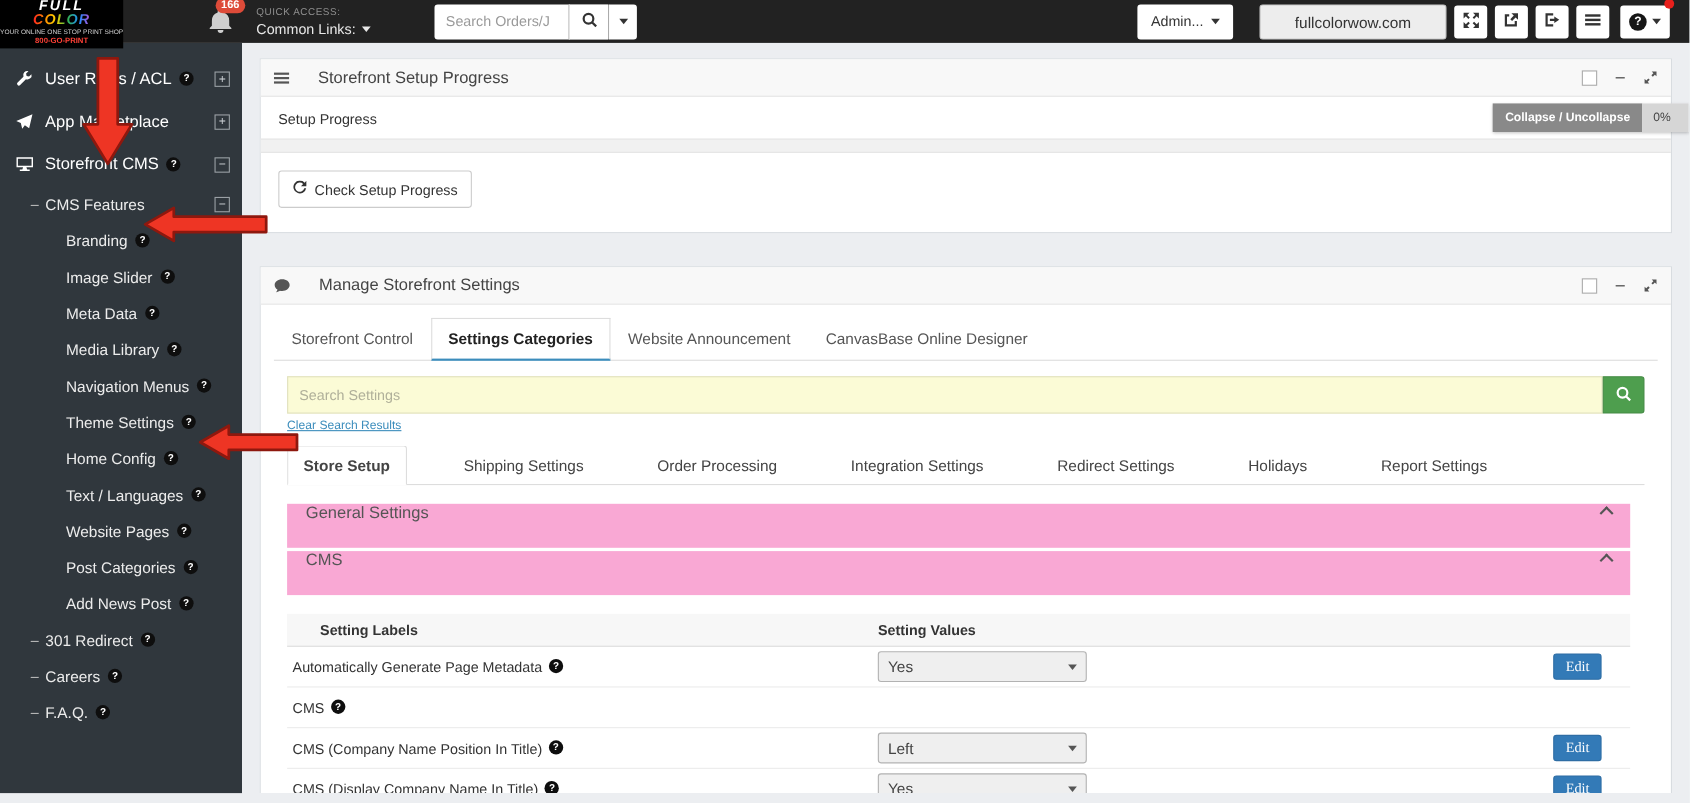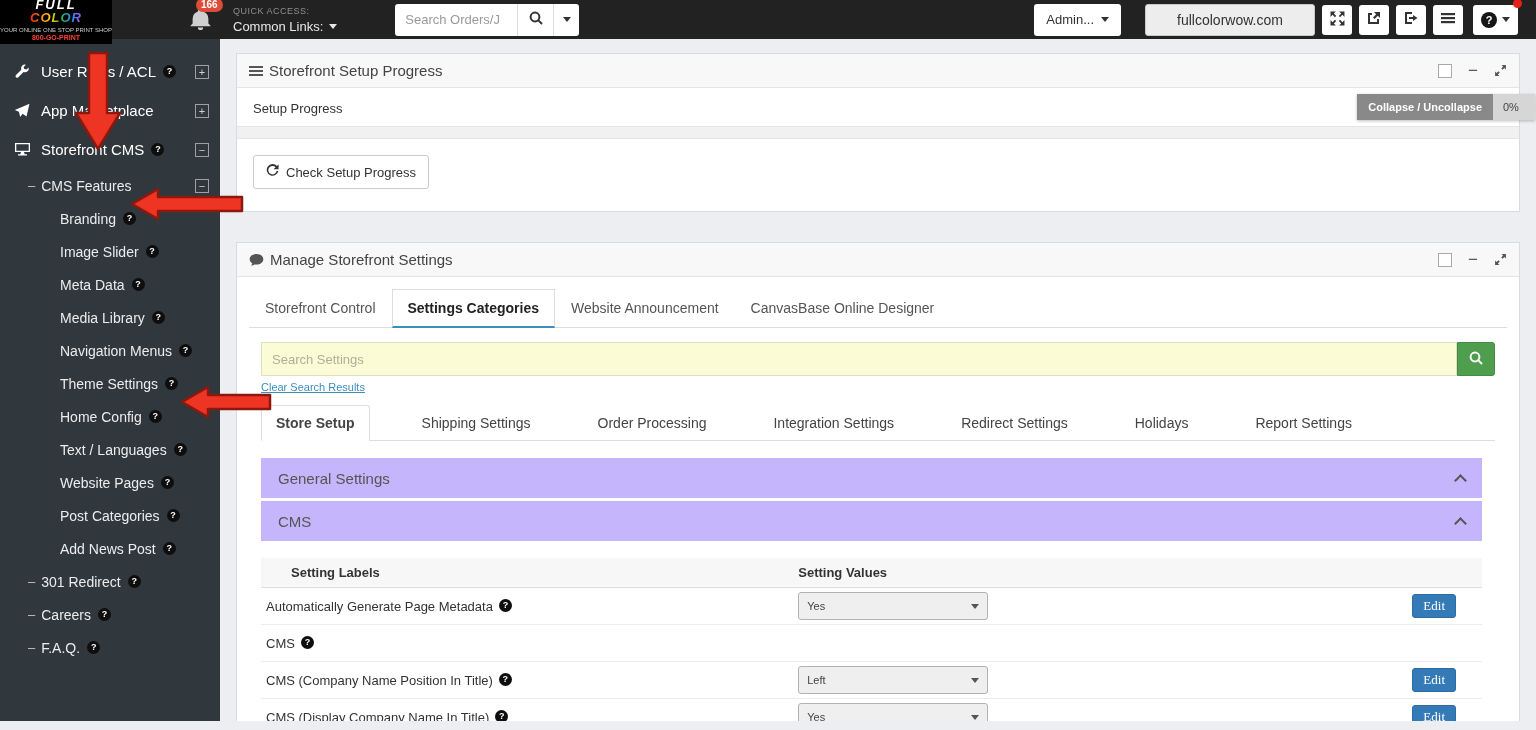--- a/index.html
+++ b/index.html
@@ -69,21 +69,21 @@
   .expander-minus::before { content:"\2212"; }
   .qbadge { display:inline-block; min-width:13px; height:13px; border-radius:50%; background:#0e0e0e; color:#fff;
             font-size:9px; font-weight:bold; line-height:13px; text-align:center; flex-shrink:0; }
   .qbadge::before { content:"?"; }
 
   
   .panel { background:#fff; border:1px solid #d8dce0; position:relative; }
   .panel-setup { margin-bottom:30px; }
   .panel-header { height:34px; background:#f8f8f8; border-bottom:1px solid #e5e5e5; display:flex; align-items:center; padding:0 12px; }
   .panel-hicon { color:#555; display:flex; }
-  .panel-title { font-size:15px; color:#444; margin-left:6px; }
+  .panel-title { font-size:15px; color:#444; margin-left:26px; }
   .panel-controls { margin-left:auto; display:flex; align-items:center; gap:16px; }
   .pc-checkbox { width:14px; height:14px; border:1px solid #aaa; background:#fff; cursor:pointer; }
   .pc-minus { color:#555; font-size:17px; line-height:1; cursor:pointer; }
   .pc-minus::before { content:"\2212"; }
   .pc-expand { display:flex; color:#555; cursor:pointer; }
 
   
   .setup-label { font-size:13px; color:#333; padding:13px 16px 10px; }
   .progress-track { height:13px; background:#f1f1f1; border-top:1px solid #e5e5e5; border-bottom:1px solid #e5e5e5; }
   .setup-actions { padding:16px 16px 22px; }
@@ -103,37 +103,37 @@
                            color:#666; outline:none; font-family:inherit; }
   .settings-search input::placeholder { color:#b0b09a; }
   .btn-search { width:38px; height:34px; background:#4e9e4e; border:1px solid #448a44; display:flex; align-items:center;
                 justify-content:center; cursor:pointer; border-radius:0 3px 3px 0; }
   .clear-link { display:inline-block; margin:5px 12px 0; font-size:11px; color:#3c8dbc; text-decoration:underline; cursor:pointer; }
   .subtabs { display:flex; border-bottom:1px solid #ddd; margin:10px 12px 0;gap:37px; }
   .subtab { padding:9px 14px; font-size:14px; color:#444; cursor:pointer; border:1px solid transparent; margin-bottom:-1px;
             border-radius:3px 3px 0 0; }
   .subtab.active { background:#fff; font-weight:bold; border-color:#ddd; border-bottom-color:#fff; }
   .inner { padding:17px 25px 0 12px; }
-  .accordion { height:40px; background:#c4b5fd; display:flex; align-items:center; justify-content:space-between;
+  .accordion { height:40px; background:#f9a8d4; display:flex; justify-content:space-between;
                padding:0 17px; margin-bottom:3px; cursor:pointer; }
   .accordion-label { font-size:15px; color:#555; }
   .chev { width:9px; height:9px; border-left:2px solid #555; border-top:2px solid #555; transform:rotate(45deg); margin-top:4px; }
 
   .settings-table { margin-top:17px; font-size:13px; color:#333; }
   .t-row { display:flex; align-items:center; border-bottom:1px solid #ececec; min-height:37px; padding:3px 0; }
   .t-head { background:#f7f7f7; font-weight:bold; border-bottom:1px solid #ddd; min-height:30px; }
   .col-label { width:44%; display:flex; align-items:flex-start; gap:6px; padding-left:5px; }
   .t-head .col-label { padding-left:30px; }
   .col-value { flex:1; display:flex; align-items:center; }
   .col-action { width:130px; display:flex; justify-content:flex-end; padding-right:26px; }
   .btn-edit { background:#337ab7; border:1px solid #2e6da4; color:#fff; font-size:13px; padding:3px 10px; border-radius:3px;
               cursor:pointer; font-family:Liberation Serif, serif; }
   .select-wrap { position:relative; width:190px; }
   .select-wrap select { width:100%; height:28px; appearance:none; -webkit-appearance:none; background:#efefef;
-                        border:1px solid #b2b2b2; border-radius:3px; padding:0 24px 0 8px; font-size:11px; color:#444;
+                        border:1px solid #b2b2b2; border-radius:3px; padding:0 24px 0 8px; font-size:14px; color:#444;
                         font-family:inherit; cursor:pointer; }
   .select-wrap::after { content:""; position:absolute; right:9px; top:12px; border-left:4px solid transparent;
                         border-right:4px solid transparent; border-top:5px solid #555; pointer-events:none; }
   .value-link { color:#3c8dbc; text-decoration:none; font-size:13px; cursor:pointer; }
 
   
   .annot-layer { position:absolute; left:0; top:0; width:1536px; height:730px; pointer-events:none; z-index:100; }
   .annot { position:absolute; }
 </style>
 </head>

